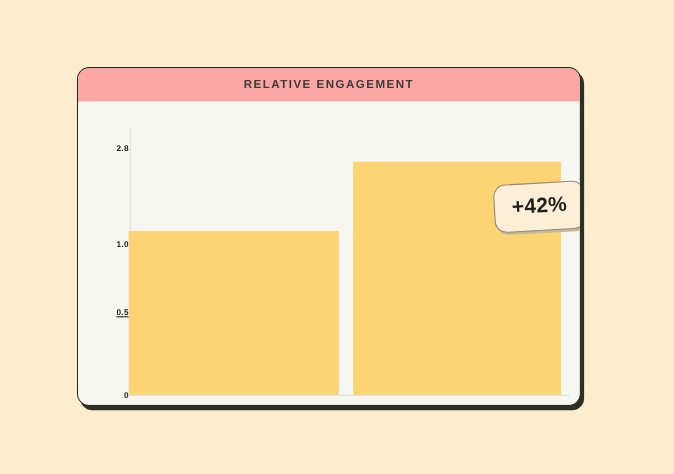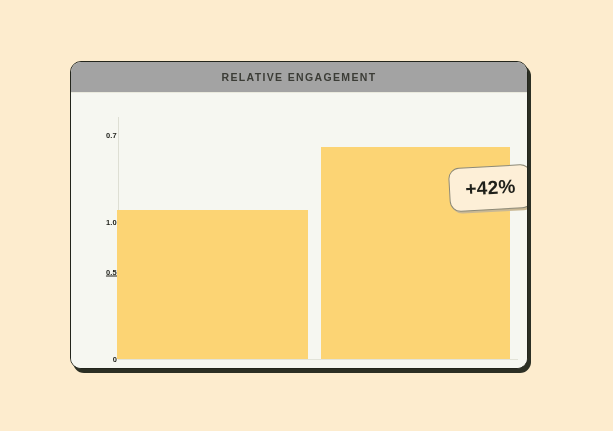--- a/index.html
+++ b/index.html
@@ -28,21 +28,21 @@
     border-radius: 11px;
     box-shadow: 3px 4px 0 0 #2c2f24;
     overflow: hidden;
   }
 
   #card-header {
     position: absolute;
     left: 0; top: 0;
     width: 100%;
     height: 31px;
-    background: #a3a3a3;
+    background: #fca5a5;
     border-bottom: 1px solid #eaeade;
     display: flex;
     align-items: center;
     justify-content: center;
   }
 
   #card-title {
     font-size: 10.5px;
     font-weight: bold;
     letter-spacing: 1.35px;
@@ -139,23 +139,23 @@
   <div id="card-header">
     <div id="card-title">RELATIVE ENGAGEMENT</div>
   </div>
 
   <div id="plot">
 
     <div id="axis-line"></div>
     <div id="baseline"></div>
 
     <div id="yaxis">
-      <div class="ytick" id="ytick-3" style="top: 41.9259px;">0.7</div>
+      <div class="ytick" id="ytick-3" style="top: 41.9259px;">2.8</div>
       <div class="ytick" id="ytick-2" style="top: 116.617px; margin-top: 12px;">1.0</div>
-      <div class="ytick" id="ytick-1" style="top: 179px; text-decoration: underline;">0.5</div>
+      <div class="ytick" id="ytick-1" style="top: 191px; text-decoration: underline;">0.5</div>
       <div class="ytick" id="ytick-0" style="top: 266px;">0</div>
     </div>
 
     <div class="bar" id="bar-0" style="top: 116.617px; height: 149.383px; bottom: auto;"></div>
     <div class="bar" id="bar-1" style="top: 53.8765px; height: 212.123px; bottom: auto;"></div>
 
   </div>
 
   <div id="badge">
     <span id="badge-text">+42%</span>

